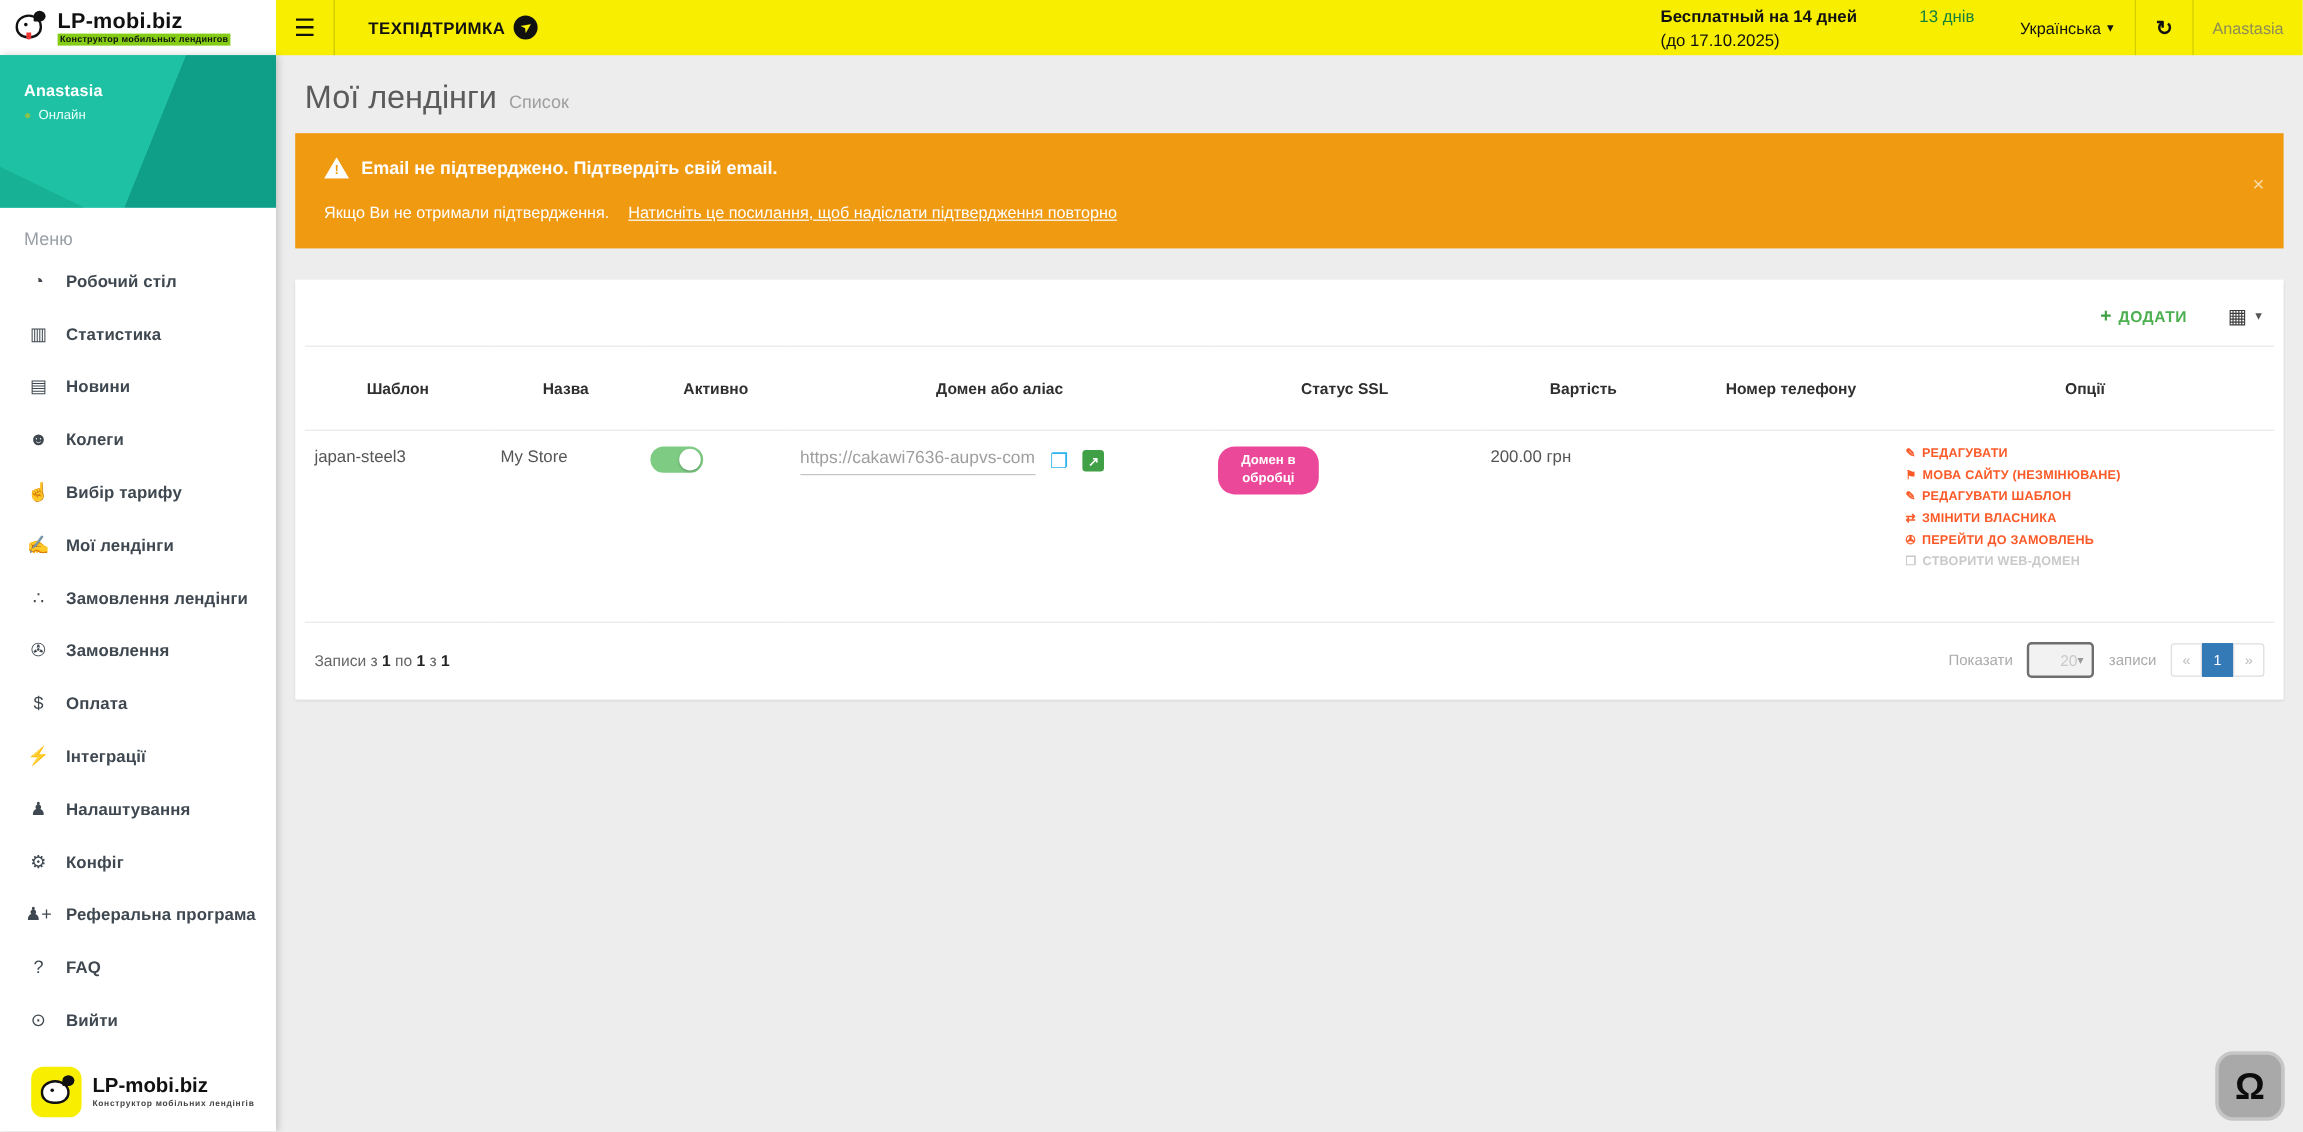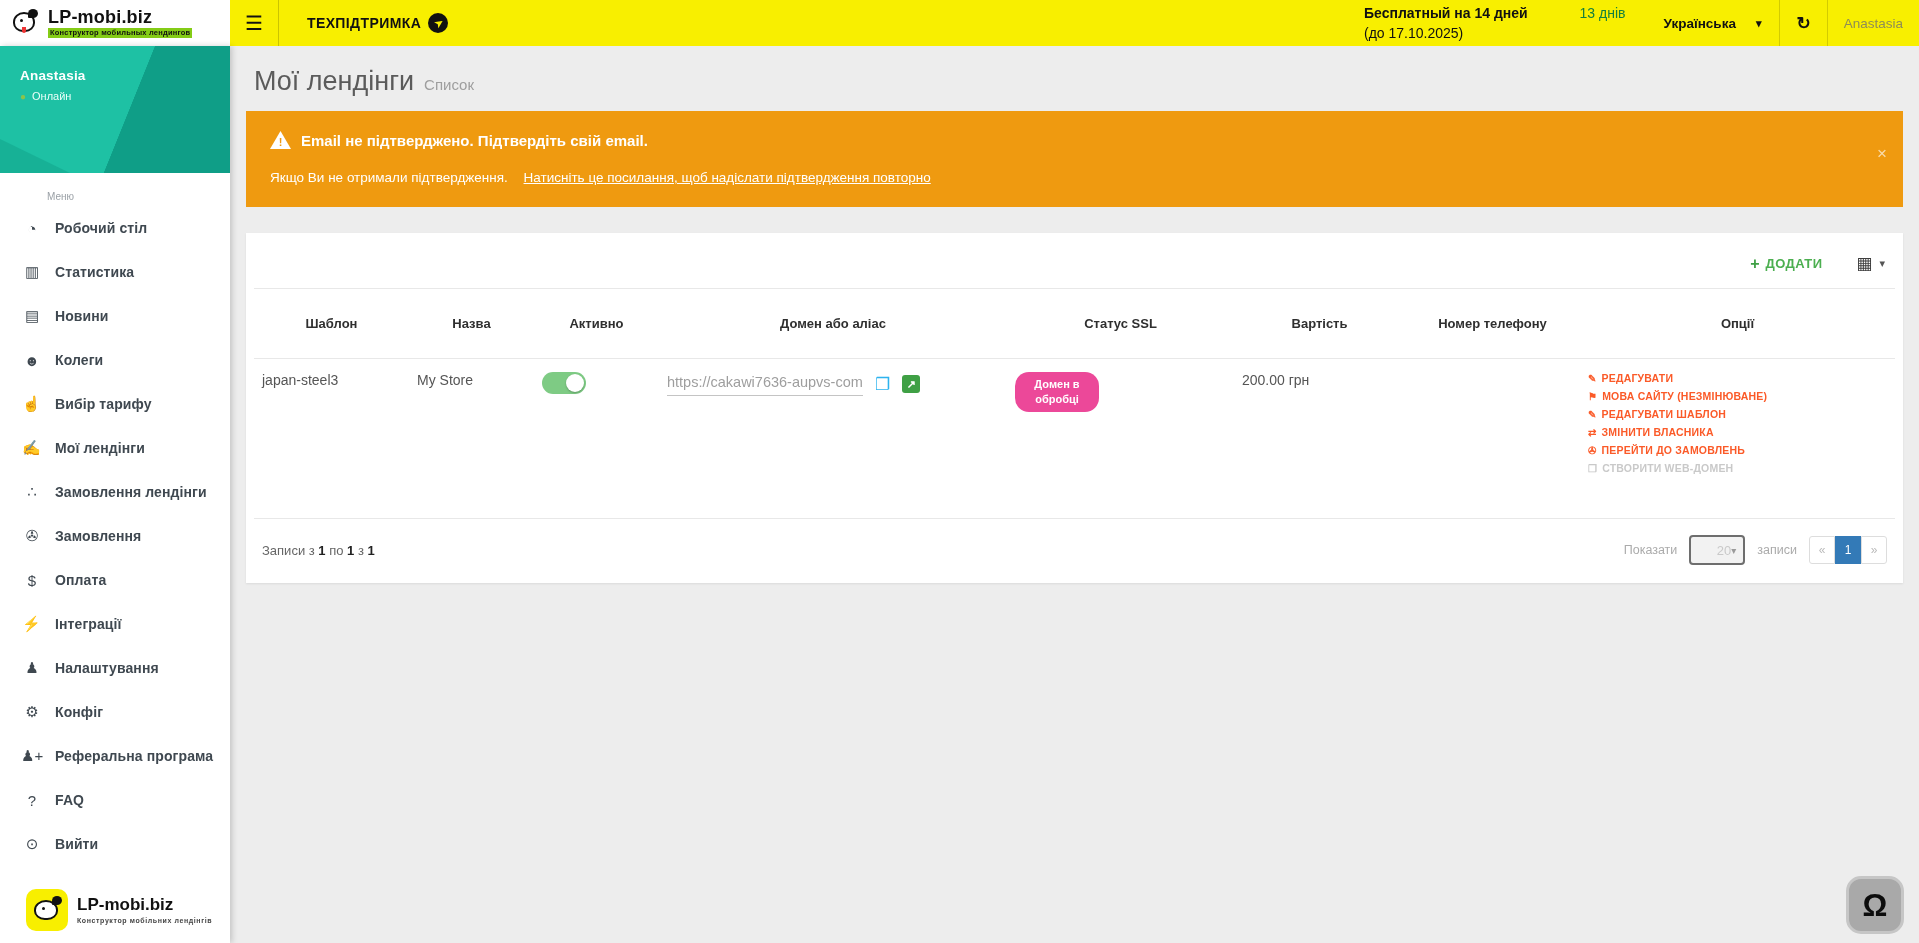--- a/index.html
+++ b/index.html
@@ -20,34 +20,34 @@
 
   .yellowbar { flex:1; background:#f8ef00; display:flex; align-items:center; }
   .hamburger { font-size:20px; color:#111; padding:0 15px; height:100%; display:flex; align-items:center; border-right:1px solid rgba(0,0,0,.18); cursor:pointer; }
   .support { display:flex; align-items:center; gap:7px; margin-left:28px; font-size:14px; font-weight:700; color:#111; letter-spacing:.4px; cursor:pointer; }
   .tg-circle { width:20px; height:20px; background:#111; border-radius:50%; display:flex; align-items:center; justify-content:center; }
   .tg-circle span { color:#f8ef00; font-size:10px; transform:rotate(-35deg) translateX(1px); }
   .topbar-right { margin-left:auto; display:flex; align-items:center; height:100%; }
   .trial { text-align:left; font-size:14px; color:#111; line-height:1.45; padding-right:20px; }
   .trial .b { font-weight:700; }
   .trial .d { color:#15803d;margin-left:48px; }
-  .lang { display:flex; align-items:center; gap:20px; font-size:13.5px; font-weight:700; color:#111; padding:0 18px; cursor:pointer; }
+  .lang { display:flex; align-items:center; gap:5px; font-size:13.5px; font-weight:400; color:#111; padding:0 18px; cursor:pointer; }
   .lang .caret { font-size:11px; }
   .refresh { height:100%; display:flex; align-items:center; padding:0 16px; border-left:1px solid rgba(0,0,0,.15); border-right:1px solid rgba(0,0,0,.15); font-size:17px; font-weight:700; color:#111; cursor:pointer; }
   .username { padding:0 16px; font-size:13.5px; color:#8e8d55; }
 
   
   .shell { display:flex; height:897px; }
   .sidebar { width:230px; background:#fff; box-shadow:2px 0 6px rgba(0,0,0,.18); position:relative; z-index:5; flex-shrink:0; display:flex; flex-direction:column; }
   .userpanel { height:127px; background:linear-gradient(112deg,#1ec1a4 55%,#0f9e87 55.2%), #1ec1a4; padding:22px 0 0 20px; position:relative; }
   .userpanel::after { content:""; position:absolute; left:0; bottom:0; width:0; height:0; border-left:70px solid #12a78e; border-top:34px solid transparent; opacity:.6; }
   .uname { color:#fff; font-size:13.5px; font-weight:700; letter-spacing:.2px; }
   .ustatus { margin-top:7px; display:flex; align-items:center; gap:6px; color:#eafff9; font-size:11px; }
   .ustatus .dot { color:#8bc34a; font-size:10px; }
-  .menulabel { color:#9aa0a6; font-size:10px; padding:18px 0 4px 20px;margin-left:27px; }
+  .menulabel { color:#9aa0a6; font-size:15px; padding:18px 0 4px 20px; }
   .nav { flex:1; }
   .nav-item { display:flex; align-items:center; gap:12px; height:44px; padding-left:21px; cursor:pointer; color:#3f4850; }
   .nav-ic { width:22px; text-align:center; font-size:15px; color:#3f4850; flex-shrink:0; }
   .nav-label { font-size:14px; font-weight:600; letter-spacing:.1px; }
   .side-logo { padding:10px 0 12px 26px; display:flex; align-items:center; gap:9px; }
   .minidog { width:42px; height:42px; background:#f8ef00; border-radius:10px; position:relative; flex-shrink:0; }
   .minidog .head { position:absolute; left:8px; top:11px; width:24px; height:20px; background:#fff; border:2px solid #111; border-radius:50% 50% 45% 45%; }
   .minidog .ear { position:absolute; right:6px; top:7px; width:10px; height:9px; background:#111; border-radius:50% 50% 50% 10%; }
   .minidog .eye { position:absolute; left:16px; top:18px; width:3px; height:3px; background:#111; border-radius:50%; }
   .sidelogo-text { display:flex; flex-direction:column; line-height:1; }

